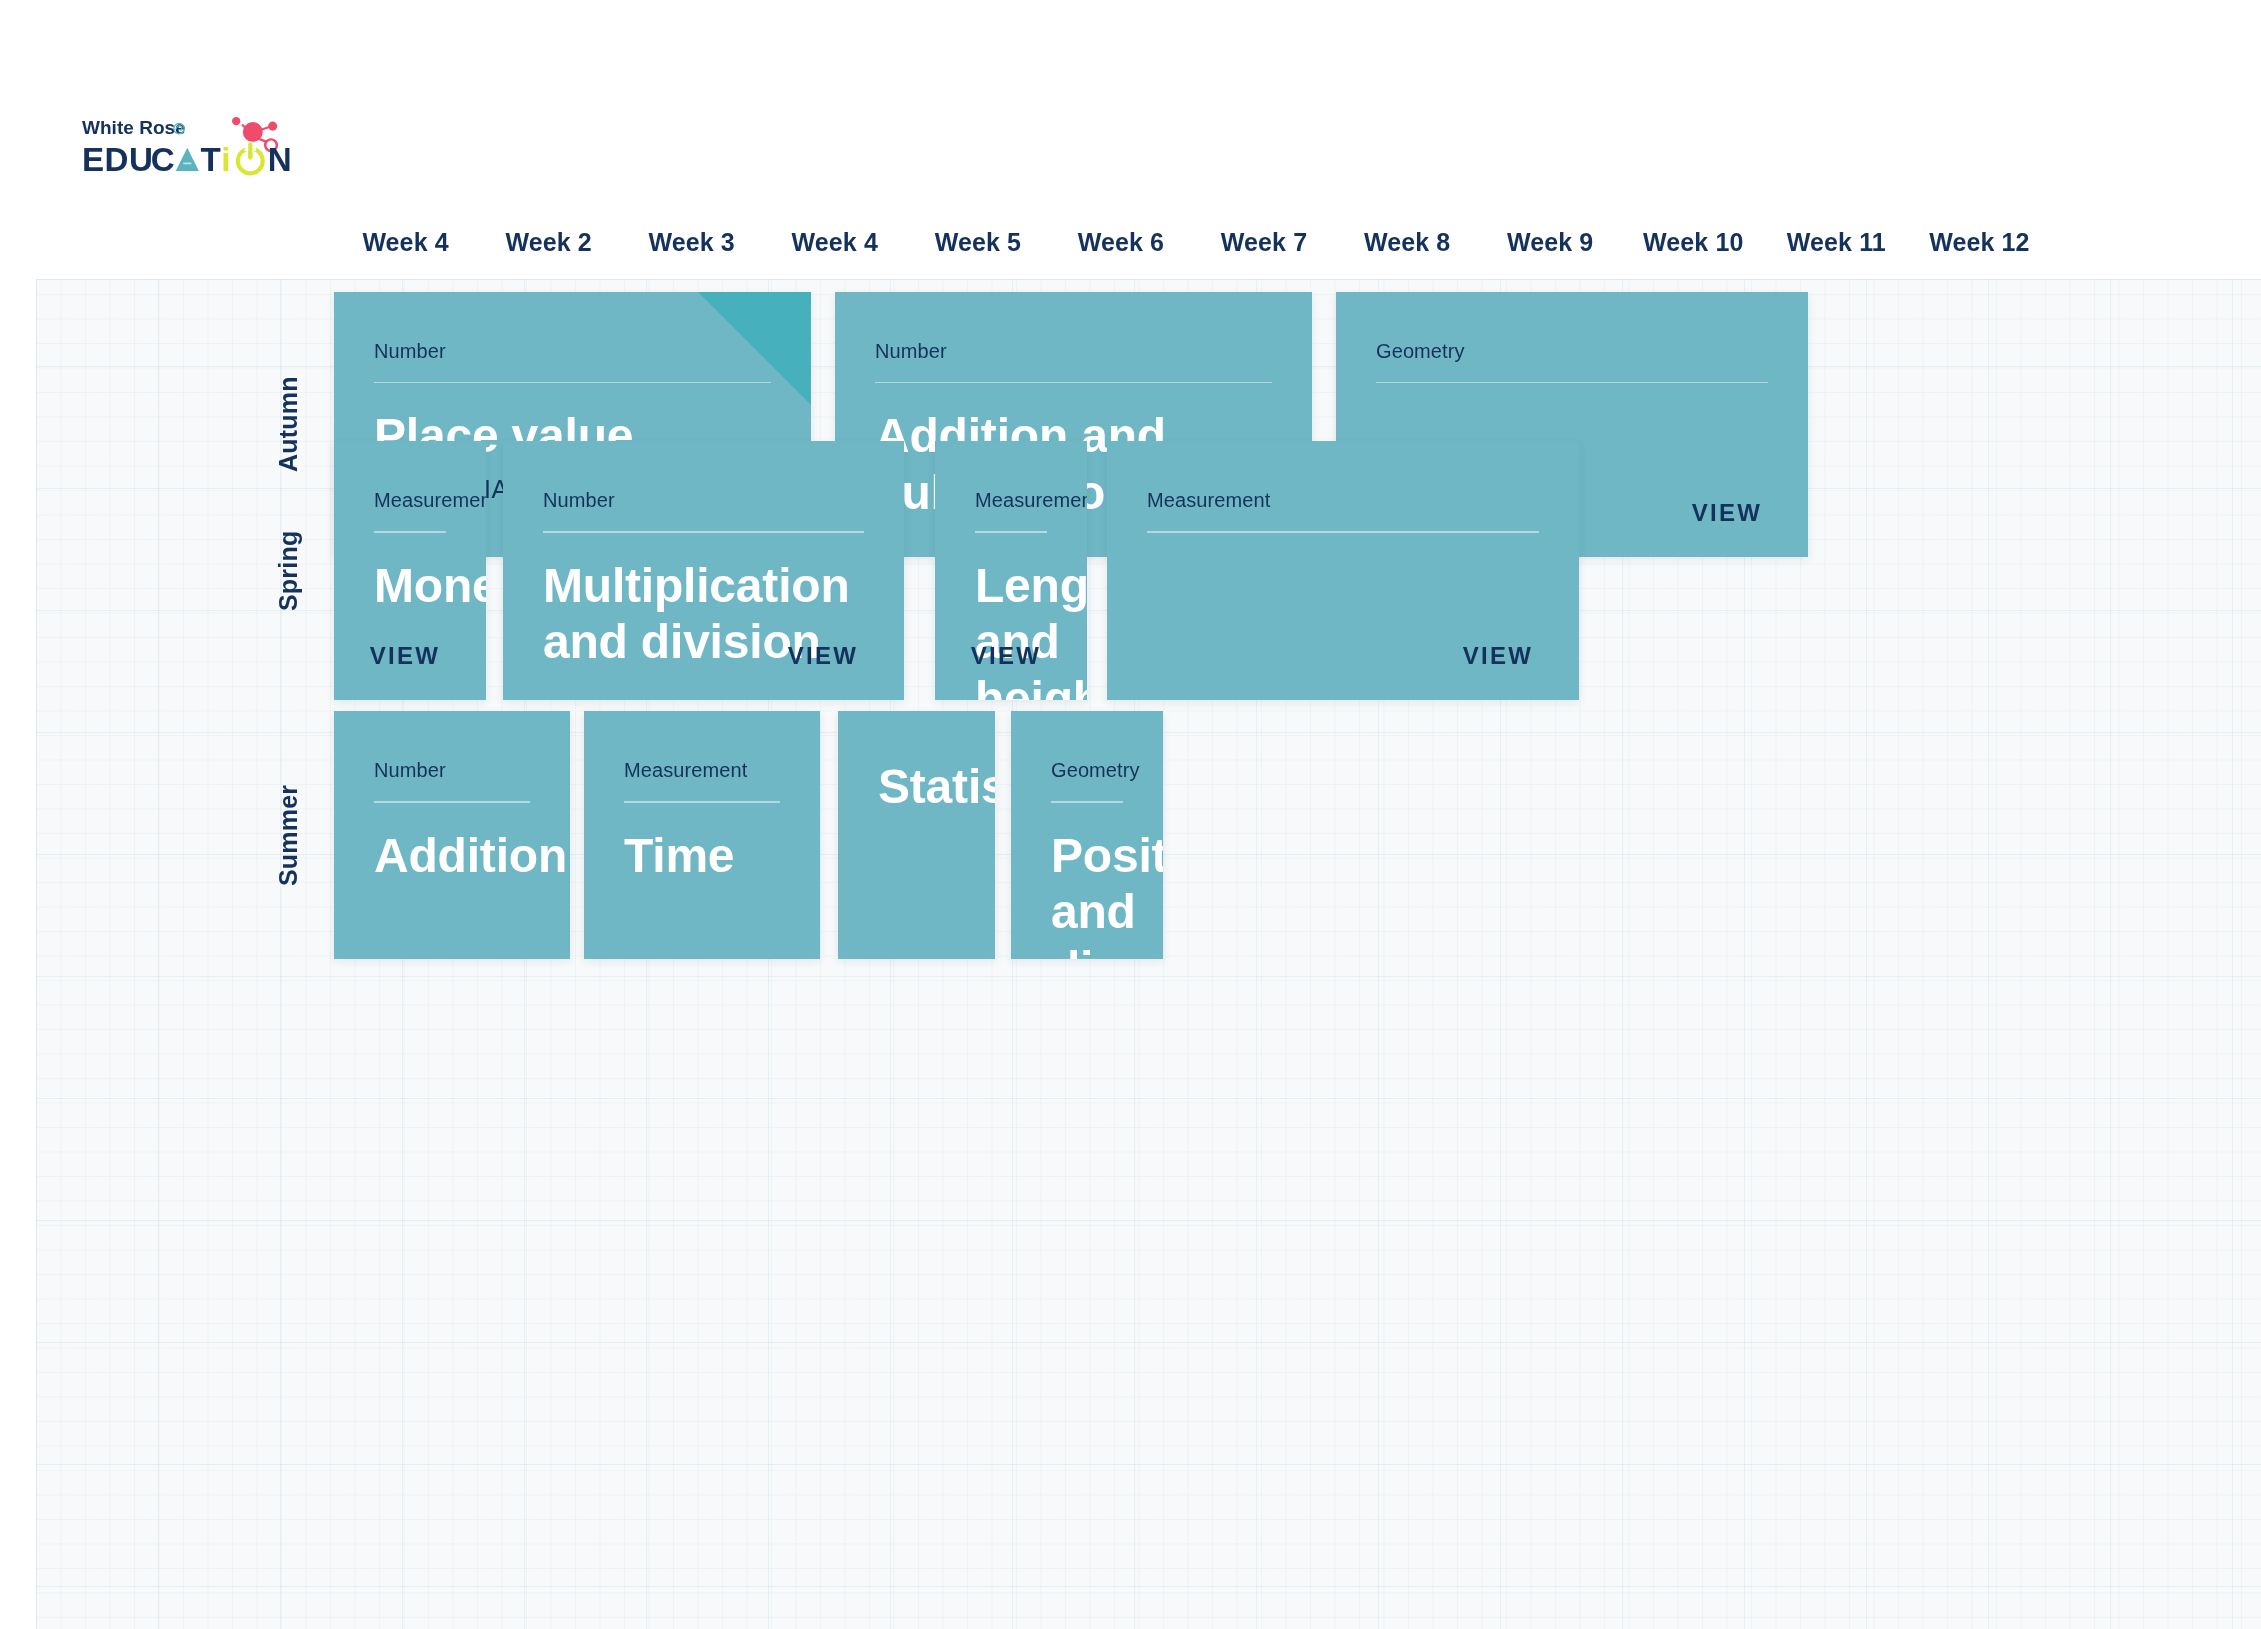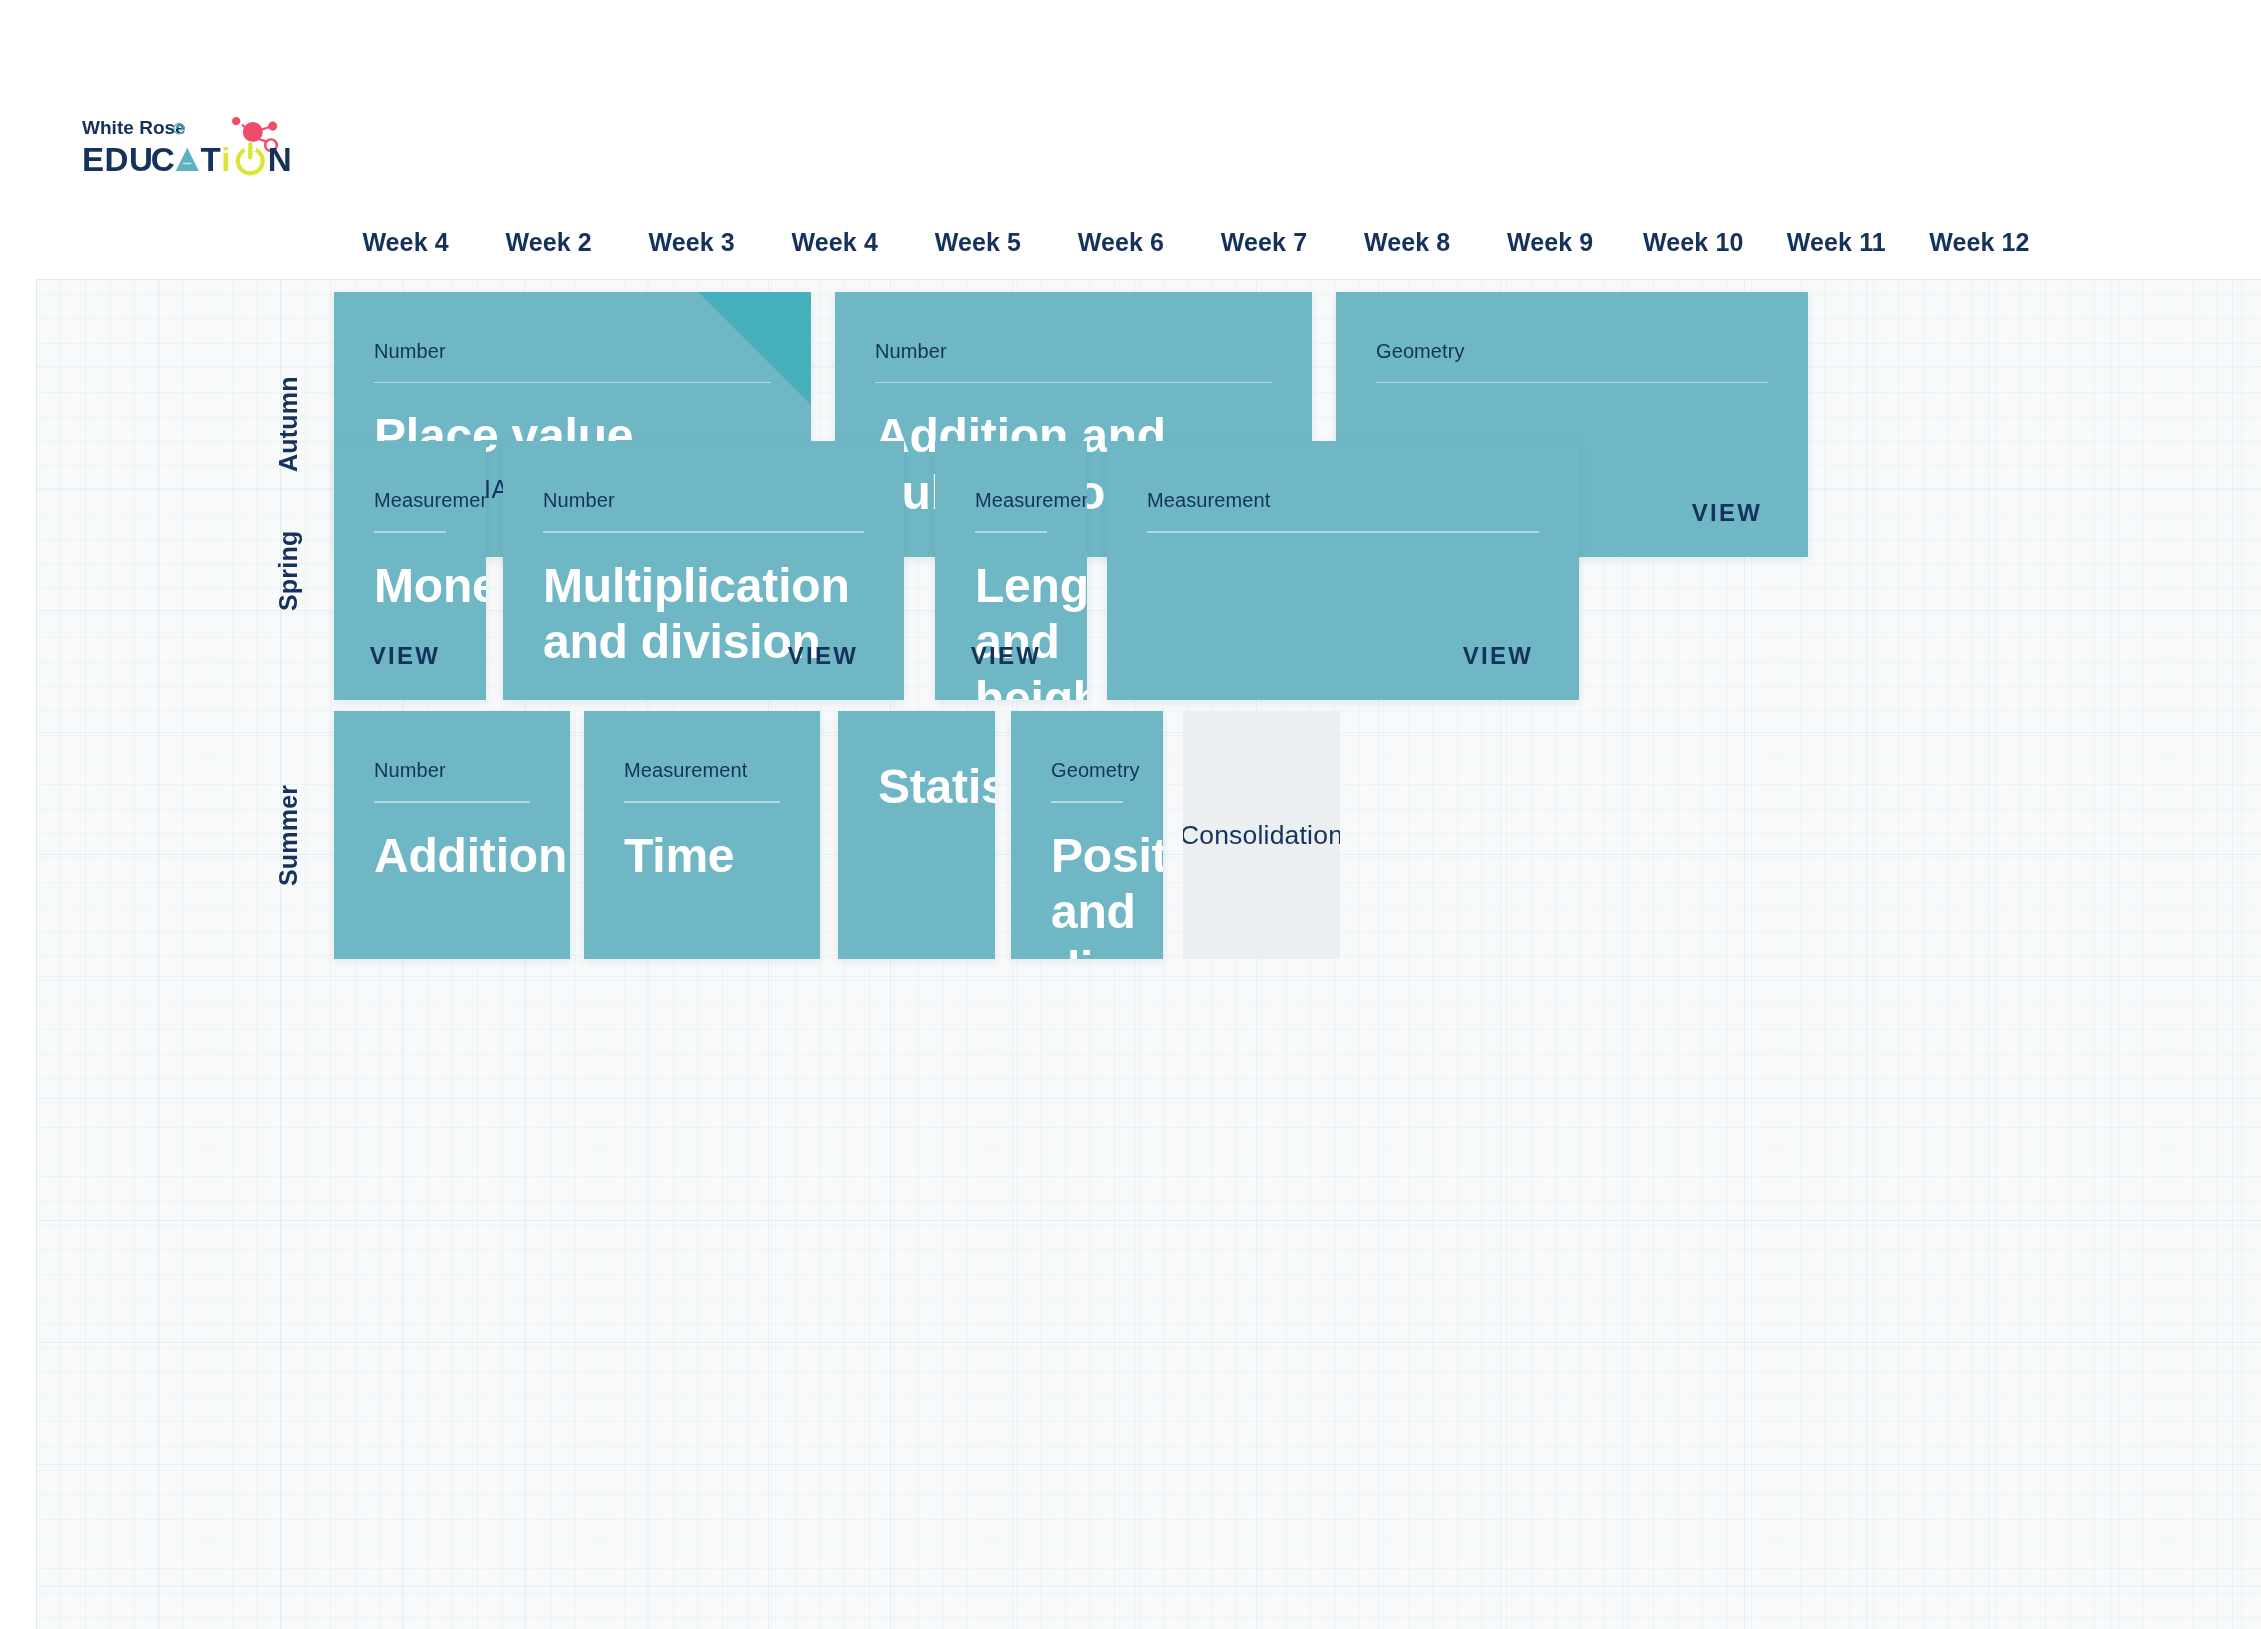--- a/index.html
+++ b/index.html
@@ -341,19 +341,16 @@
           <div class="card-title no-strand">Statistics</div>
         </div>
       </div>
       <div class="unit-card" style="left: 975px; width: 152px; top: 430px; height: 248px;">
         <div class="card-inner">
           <div class="card-strand">Geometry</div>
           <div class="card-rule"></div>
           <div class="card-title">Position and direction</div>
         </div>
       </div>
-      <div class="unit-card placeholder" style="left: 1147px; width: 157px; top: 430px; height: 248px;">
-        <div class="placeholder-label">Consolidation</div>
-      </div>
     </section>
 
 </div>
 
 
 </body></html>

